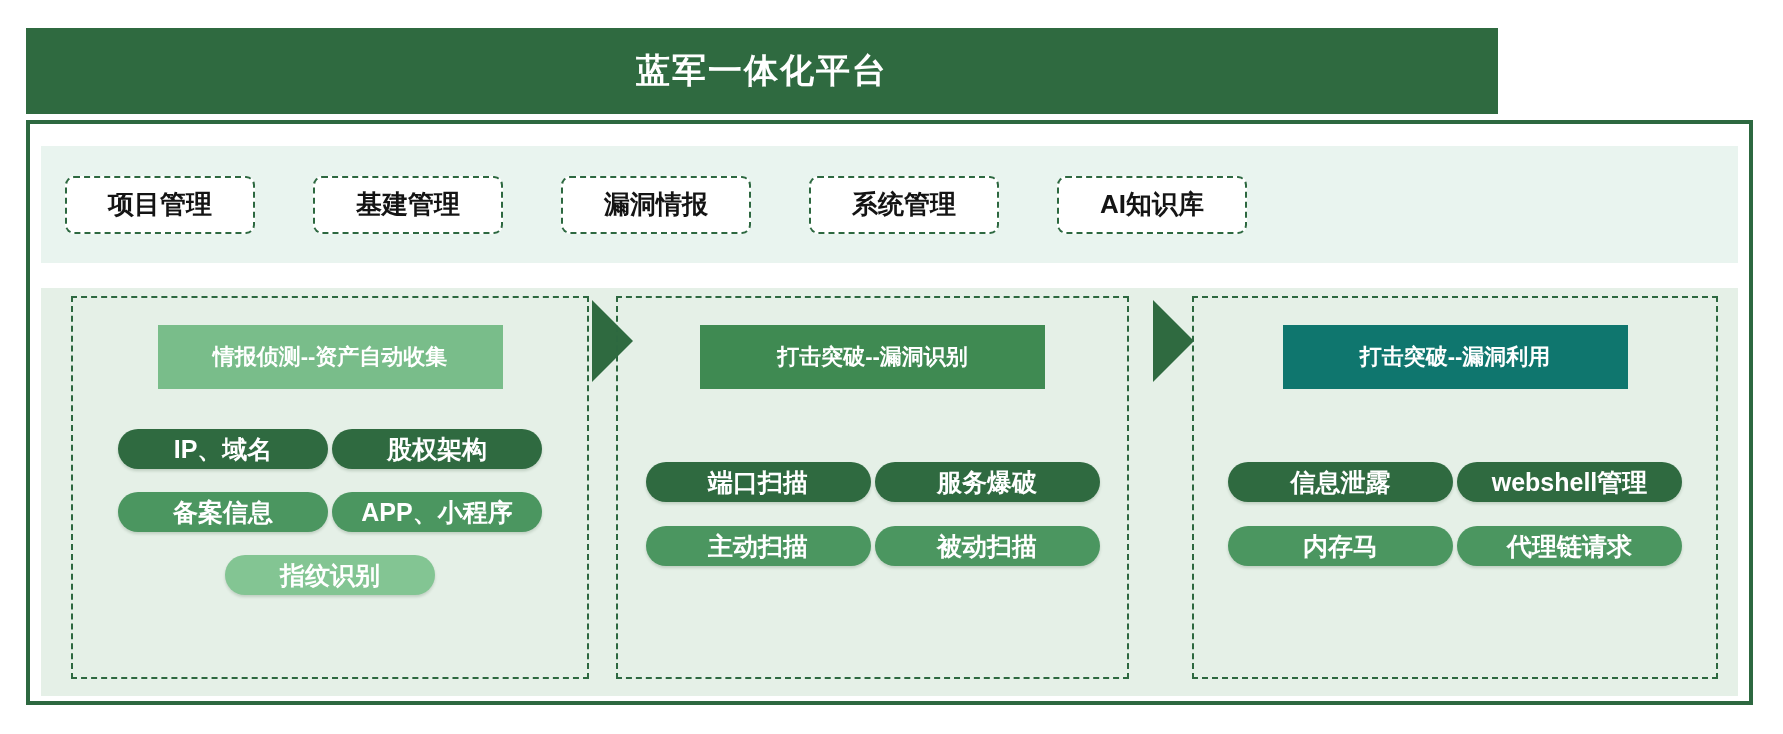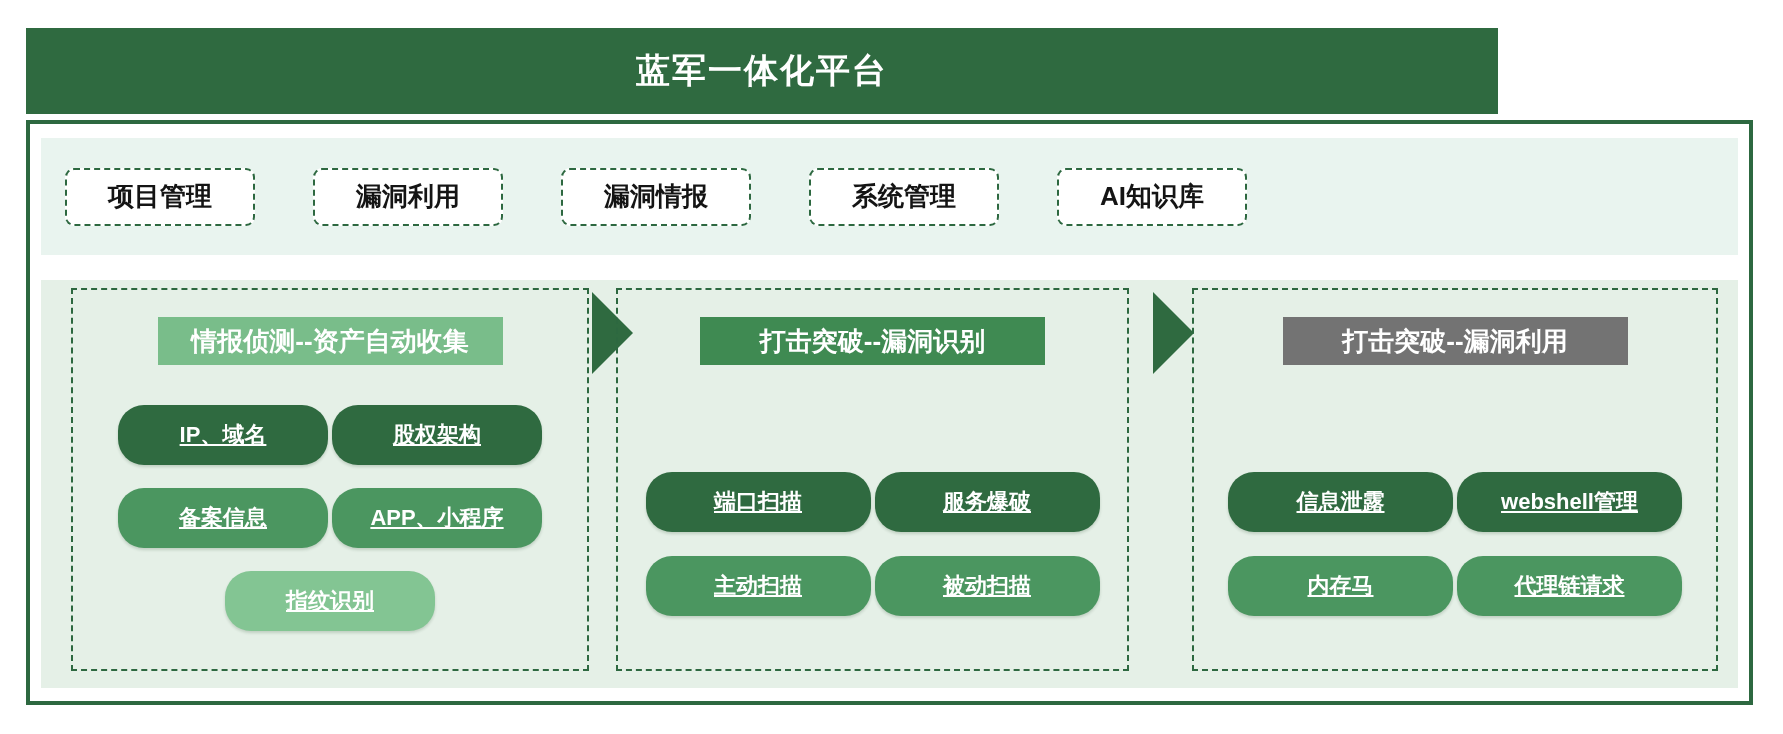--- a/index.html
+++ b/index.html
@@ -39,21 +39,21 @@
   
   .frame {
     position: absolute;
     left: 26px;
     top: 120px;
     width: 1727px;
     height: 585px;
     box-sizing: border-box;
     border: 4px solid #2d6840;
     background: #ffffff;
-    padding: 14px 11px 0 11px;
+    padding: 22px 11px 0 11px;
   }
 
   
   .nav-strip {
     height: 117px;
     background: #e9f4ef;
     display: flex;
     align-items: center;
     padding-left: 24px;
     gap: 58px;
@@ -88,53 +88,52 @@
     box-sizing: border-box;
     border: 2px dashed #2d6840;
   }
   .panel-1 { left: 30px;   width: 518px; }
   .panel-2 { left: 575px;  width: 513px; }
   .panel-3 { left: 1151px; width: 526px; }
 
   .panel-header {
     margin: 27px auto 0 auto;
     width: 345px;
-    height: 48px;
+    height: 64px;
     display: flex;
     align-items: center;
     justify-content: center;
     color: #ffffff;
-    font-size: 26px;
+    font-size: 22px;
     font-weight: bold;
   }
   .header-light   { background: #79bd8a; }
   .header-medium  { background: #3f8a52; }
-  .header-darkest { background: #737373; }
+  .header-darkest { background: #0f766e; }
 
   .pill-grid {
     display: flex;
     flex-wrap: wrap;
     justify-content: center;
     column-gap: 4px;
   }
   .panel-1 .pill-grid { margin-top: 40px; row-gap: 23px; }
   .panel-2 .pill-grid,
-  .panel-3 .pill-grid { margin-top: 107px; row-gap: 24px; }
+  .panel-3 .pill-grid { margin-top: 73px; row-gap: 24px; }
 
   .pill {
-    height: 60px;
+    height: 40px;
     border-radius: 26px;
     display: flex;
     align-items: center;
     justify-content: center;
     color: #ffffff;
-    font-size: 22px;
+    font-size: 25px;
     font-weight: bold;
     box-shadow: 0 2px 3px rgba(20, 60, 30, 0.18);
-    text-decoration: underline;
   }
   .panel-1 .pill { width: 210px; }
   .panel-2 .pill,
   .panel-3 .pill { width: 225px; }
 
   .tone-dark   { background: #2f6a40; }
   .tone-medium { background: #4b9660; }
   .tone-light  { background: #83c593; }
 
   
@@ -159,21 +158,21 @@
     <h1>蓝军一体化平台</h1>
   </header>
 
   <div class="frame">
 
     <nav class="nav-strip">
       <div class="nav-btn">
         <span>项目管理</span>
       </div>
       <div class="nav-btn">
-        <span>漏洞利用</span>
+        <span>基建管理</span>
       </div>
       <div class="nav-btn">
         <span>漏洞情报</span>
       </div>
       <div class="nav-btn">
         <span>系统管理</span>
       </div>
       <div class="nav-btn">
         <span>AI知识库</span>
       </div>

